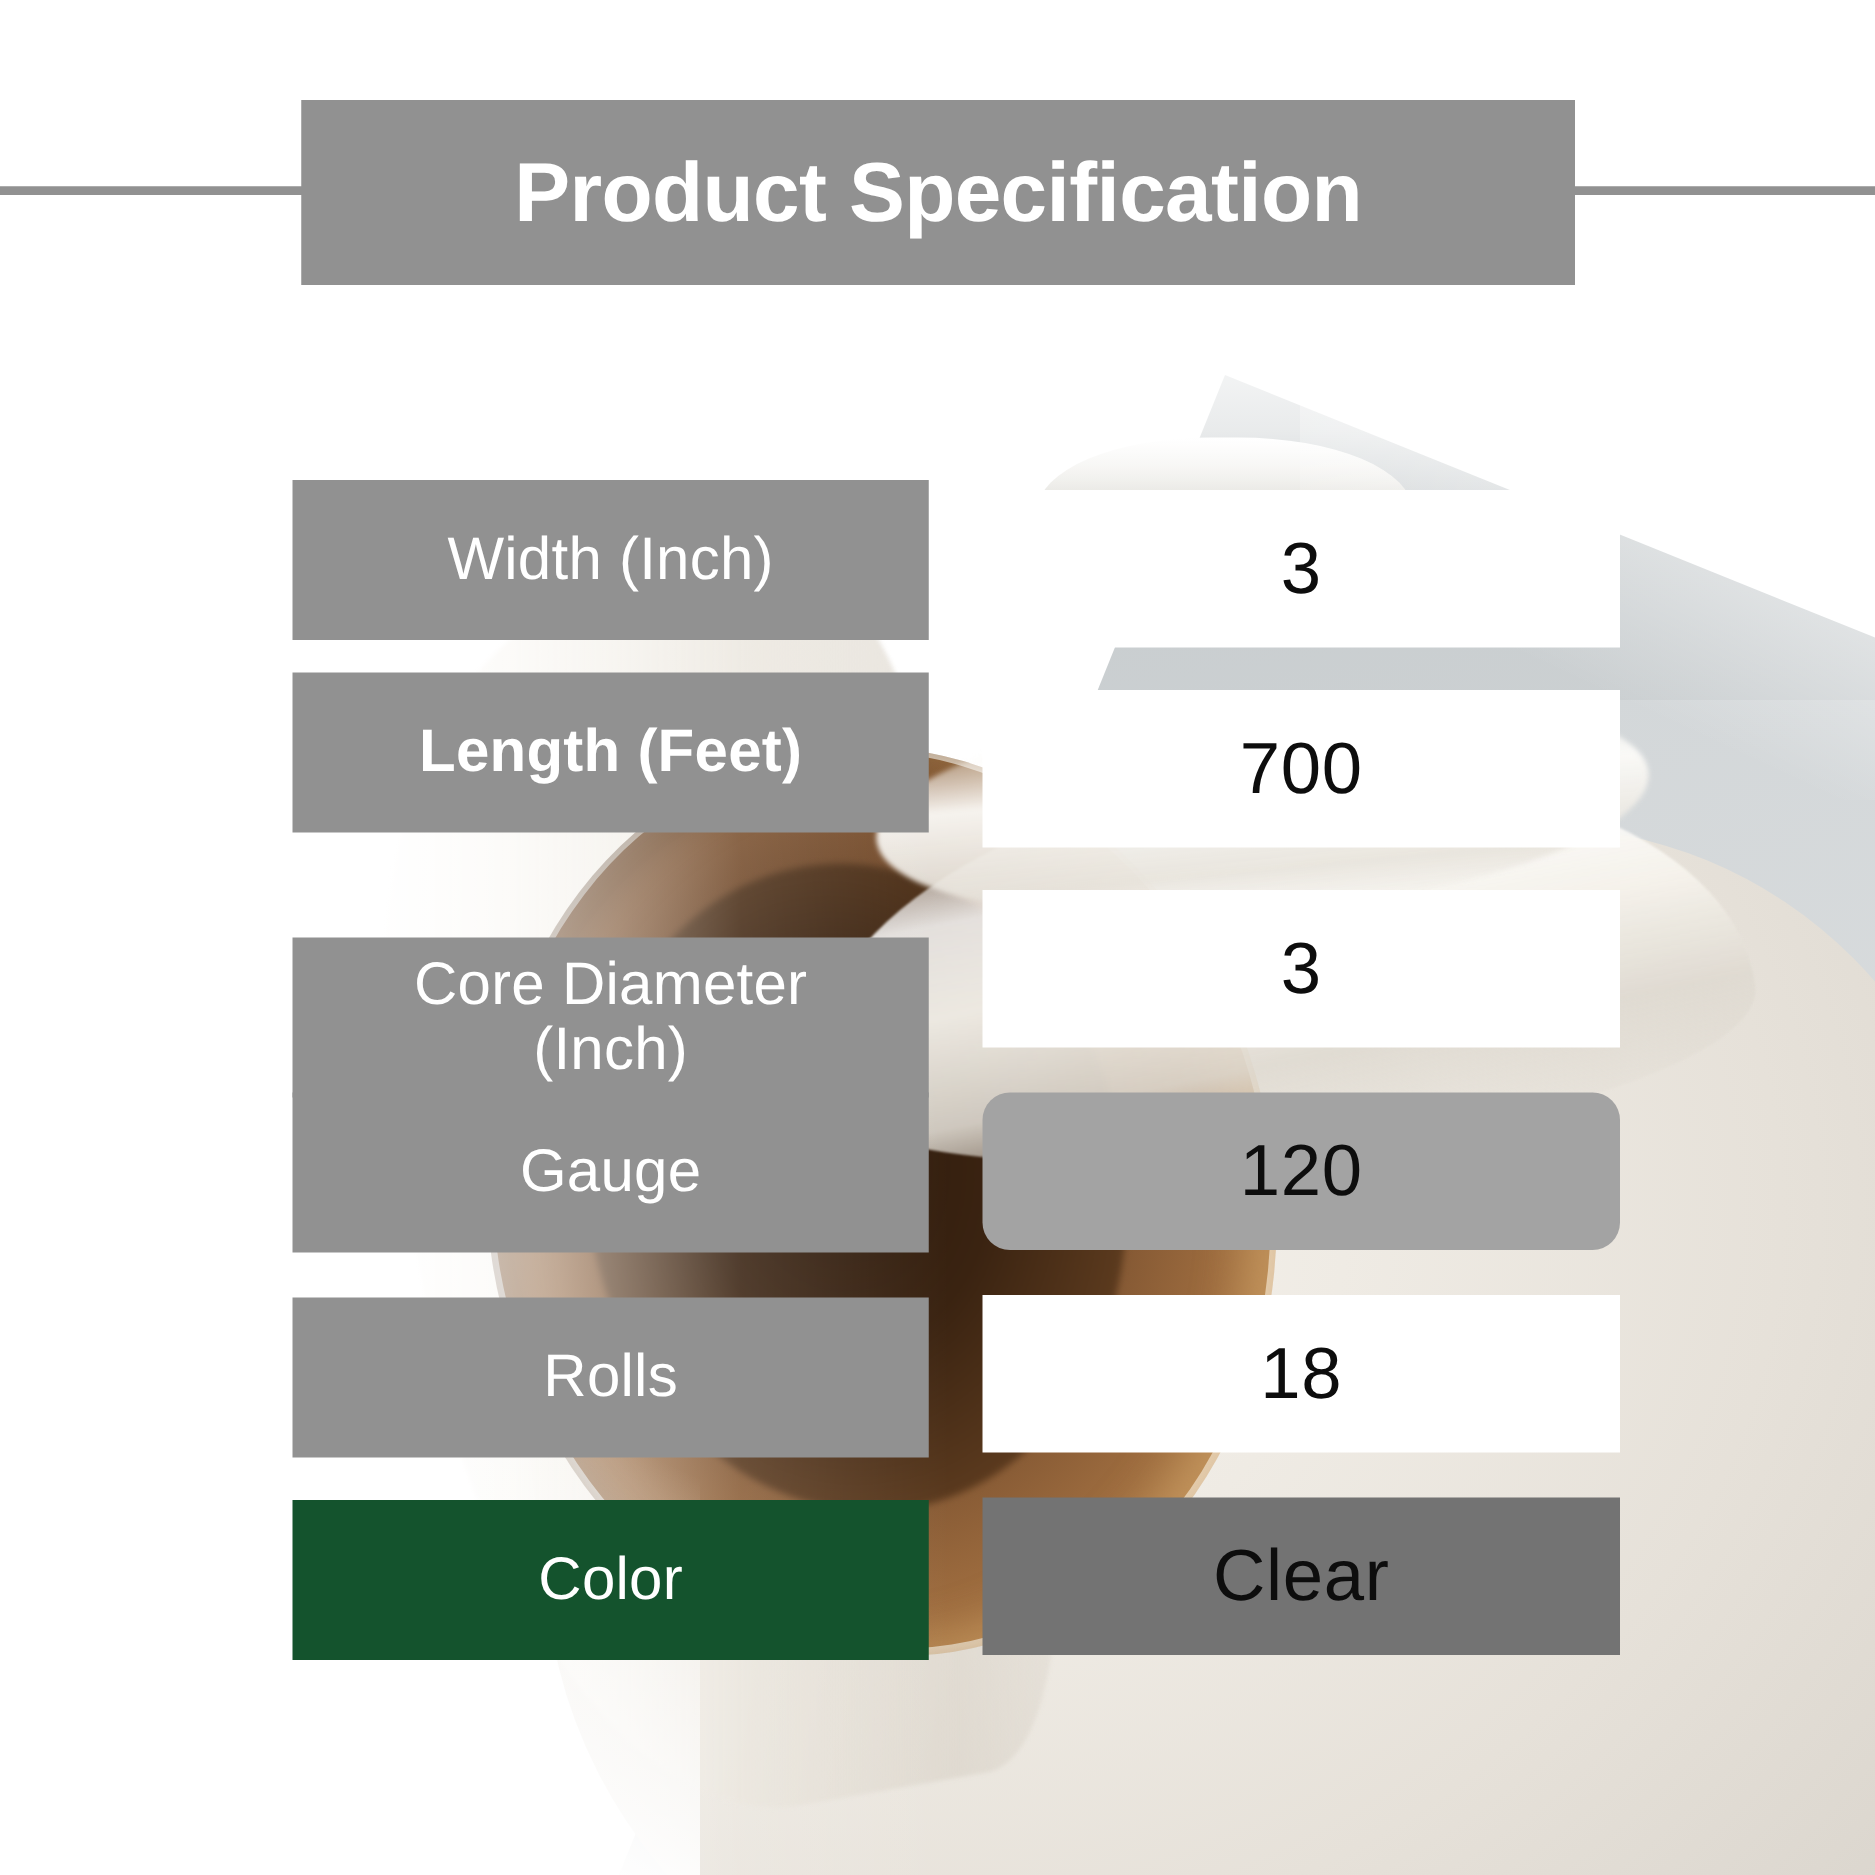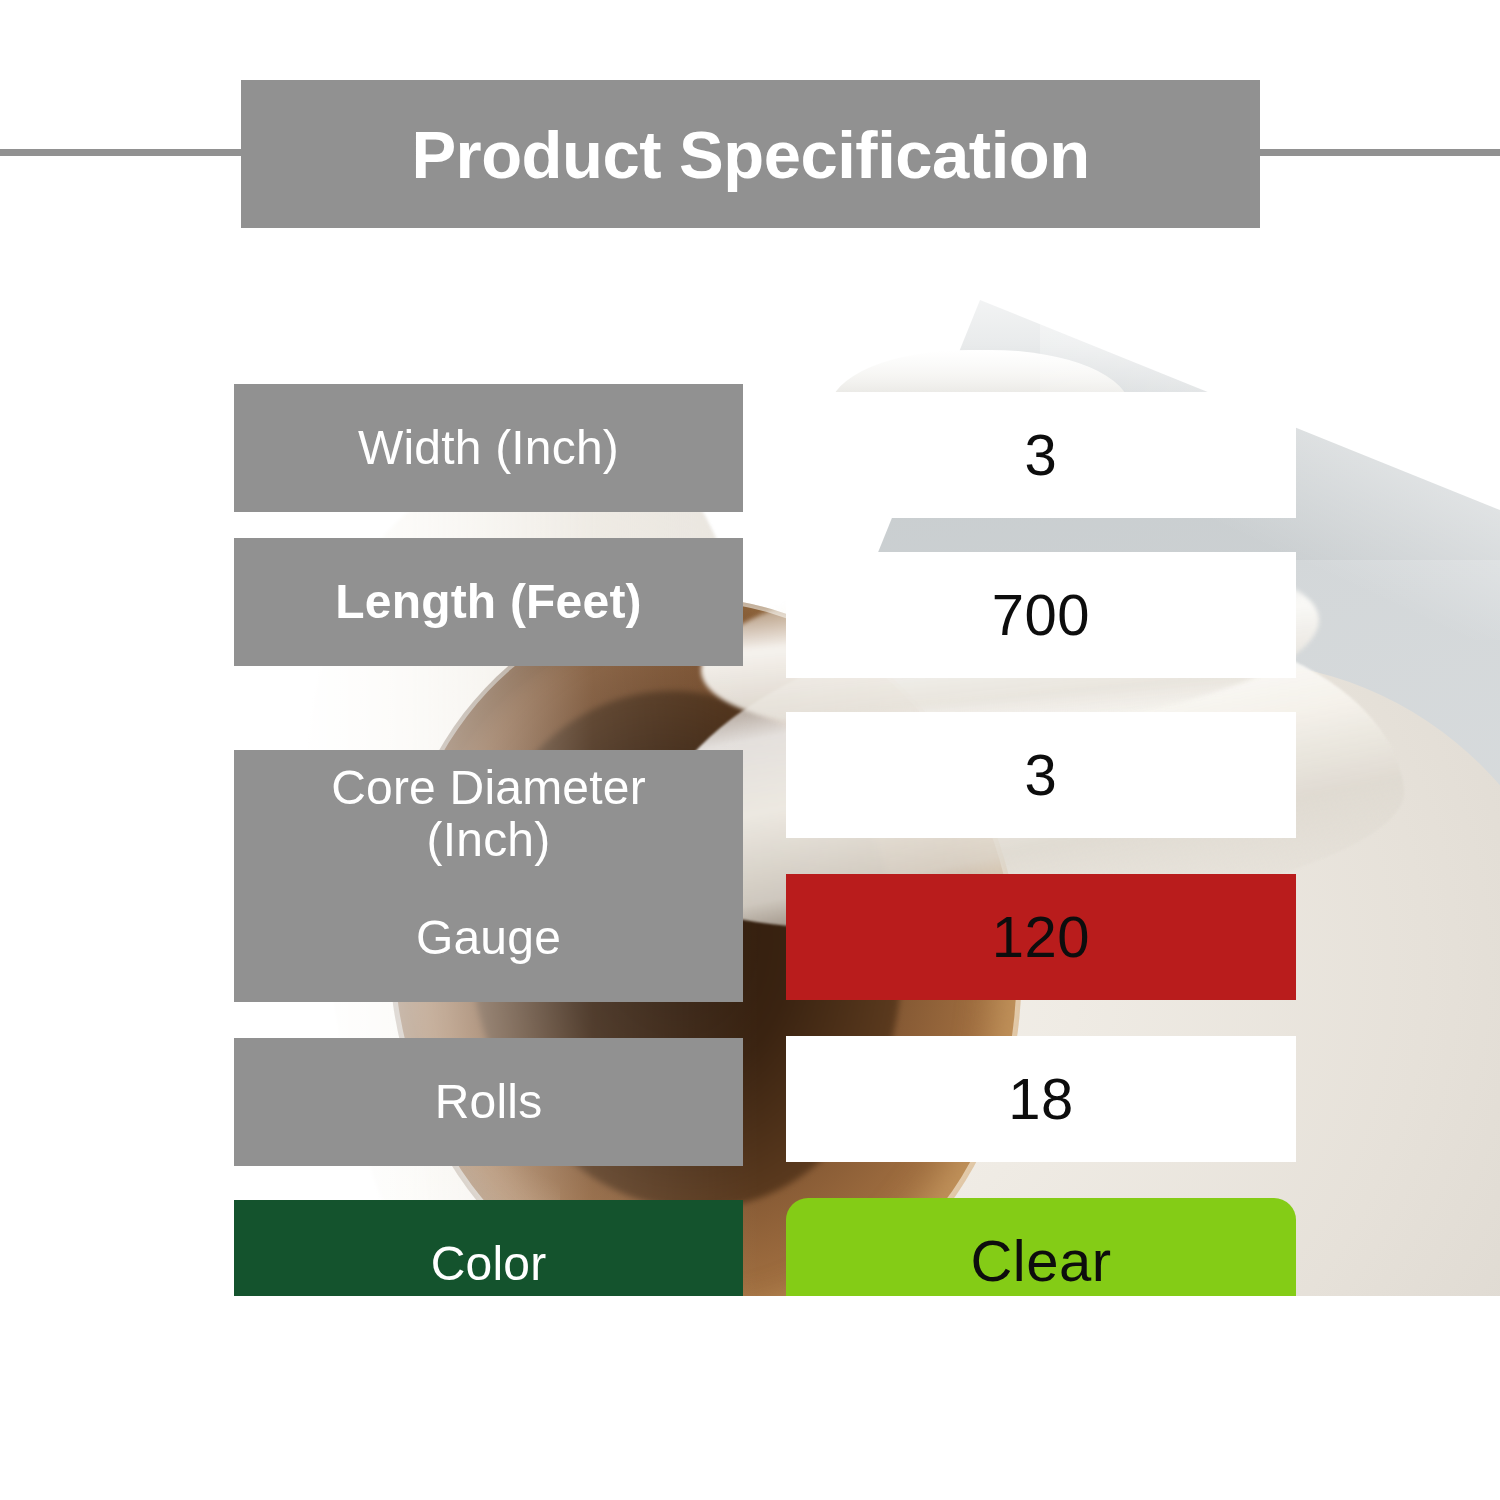--- a/index.html
+++ b/index.html
@@ -8,21 +8,21 @@
     width: 1500px;
     height: 1500px;
     background: #ffffff;
     font-family: "Liberation Sans", "DejaVu Sans", sans-serif;
     overflow: hidden;
   }
 
   #page {
     position: relative;
     width: 1500px;
-    height: 1296px;
+    height: 1500px;
     background: #ffffff;
     overflow: hidden;
   }
 
   
   #photo-layer {
     position: absolute;
     left: 0; top: 0;
     width: 1500px; height: 1500px;
     overflow: hidden;
@@ -341,35 +341,35 @@
           <span class="label-text" style="color: rgb(255, 255, 255);">Core Diameter<br>(Inch)</span>
         </div>
         <div class="value-cell" style="top: 712px; height: 126px; background: rgb(255, 255, 255);">
           <span class="value-text" style="color: rgb(13, 13, 13);">3</span>
         </div>
       </div>
       <div class="spec-row" style="top: 0px;">
         <div class="label-cell" style="top: 874px; height: 128px; background: rgb(145, 145, 145);">
           <span class="label-text" style="color: rgb(255, 255, 255);">Gauge</span>
         </div>
-        <div class="value-cell" style="top: 874px; height: 126px; background: #b91c1c;">
+        <div class="value-cell" style="top: 874px; height: 126px; background: #a3a3a3; border-radius: 22px;">
           <span class="value-text" style="color: rgb(13, 13, 13);">120</span>
         </div>
       </div>
       <div class="spec-row" style="top: 0px;">
         <div class="label-cell" style="top: 1038px; height: 128px; background: rgb(145, 145, 145);">
           <span class="label-text" style="color: rgb(255, 255, 255);">Rolls</span>
         </div>
         <div class="value-cell" style="top: 1036px; height: 126px; background: rgb(255, 255, 255); text-align: right;">
           <span class="value-text" style="color: rgb(13, 13, 13);">18</span>
         </div>
       </div>
       <div class="spec-row" style="top: 0px;">
         <div class="label-cell" style="top: 1200px; height: 128px; background: #14532d;">
           <span class="label-text" style="color: rgb(255, 255, 255);">Color</span>
         </div>
-        <div class="value-cell" style="top: 1198px; height: 126px; background: #84cc16; border-radius: 22px;">
+        <div class="value-cell" style="top: 1198px; height: 126px; background: #737373;">
           <span class="value-text" style="color: rgb(13, 13, 13);">Clear</span>
         </div>
       </div>
     </div>
 
 </div>
 
 </body></html>

